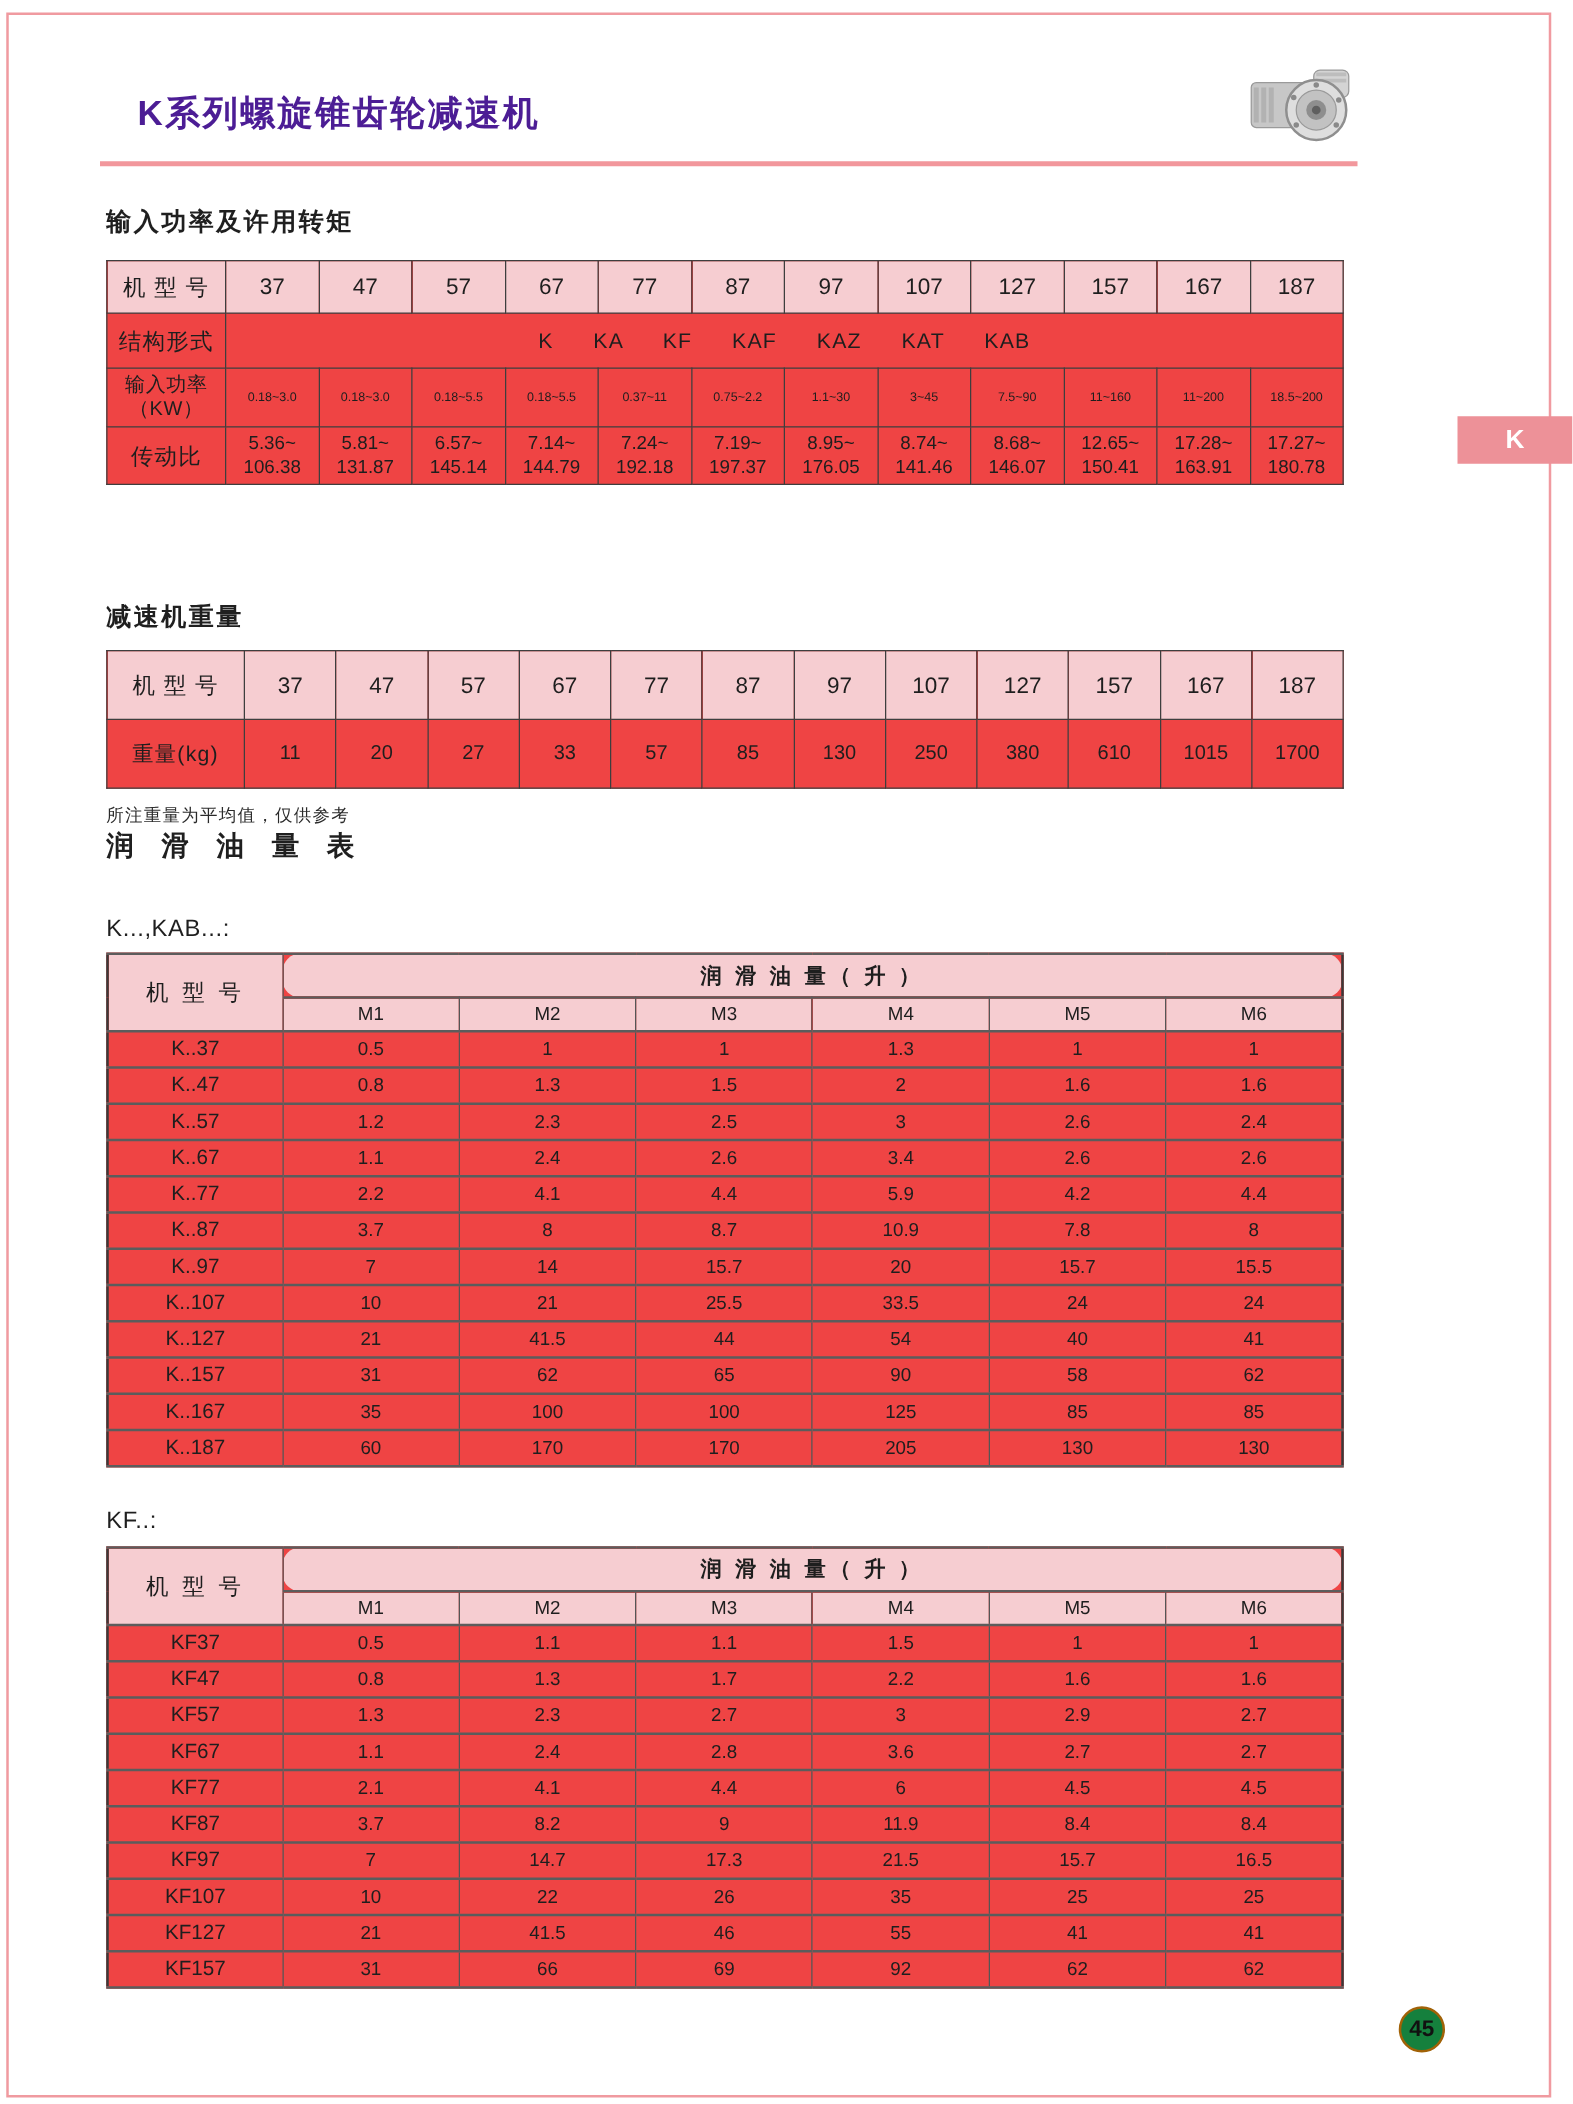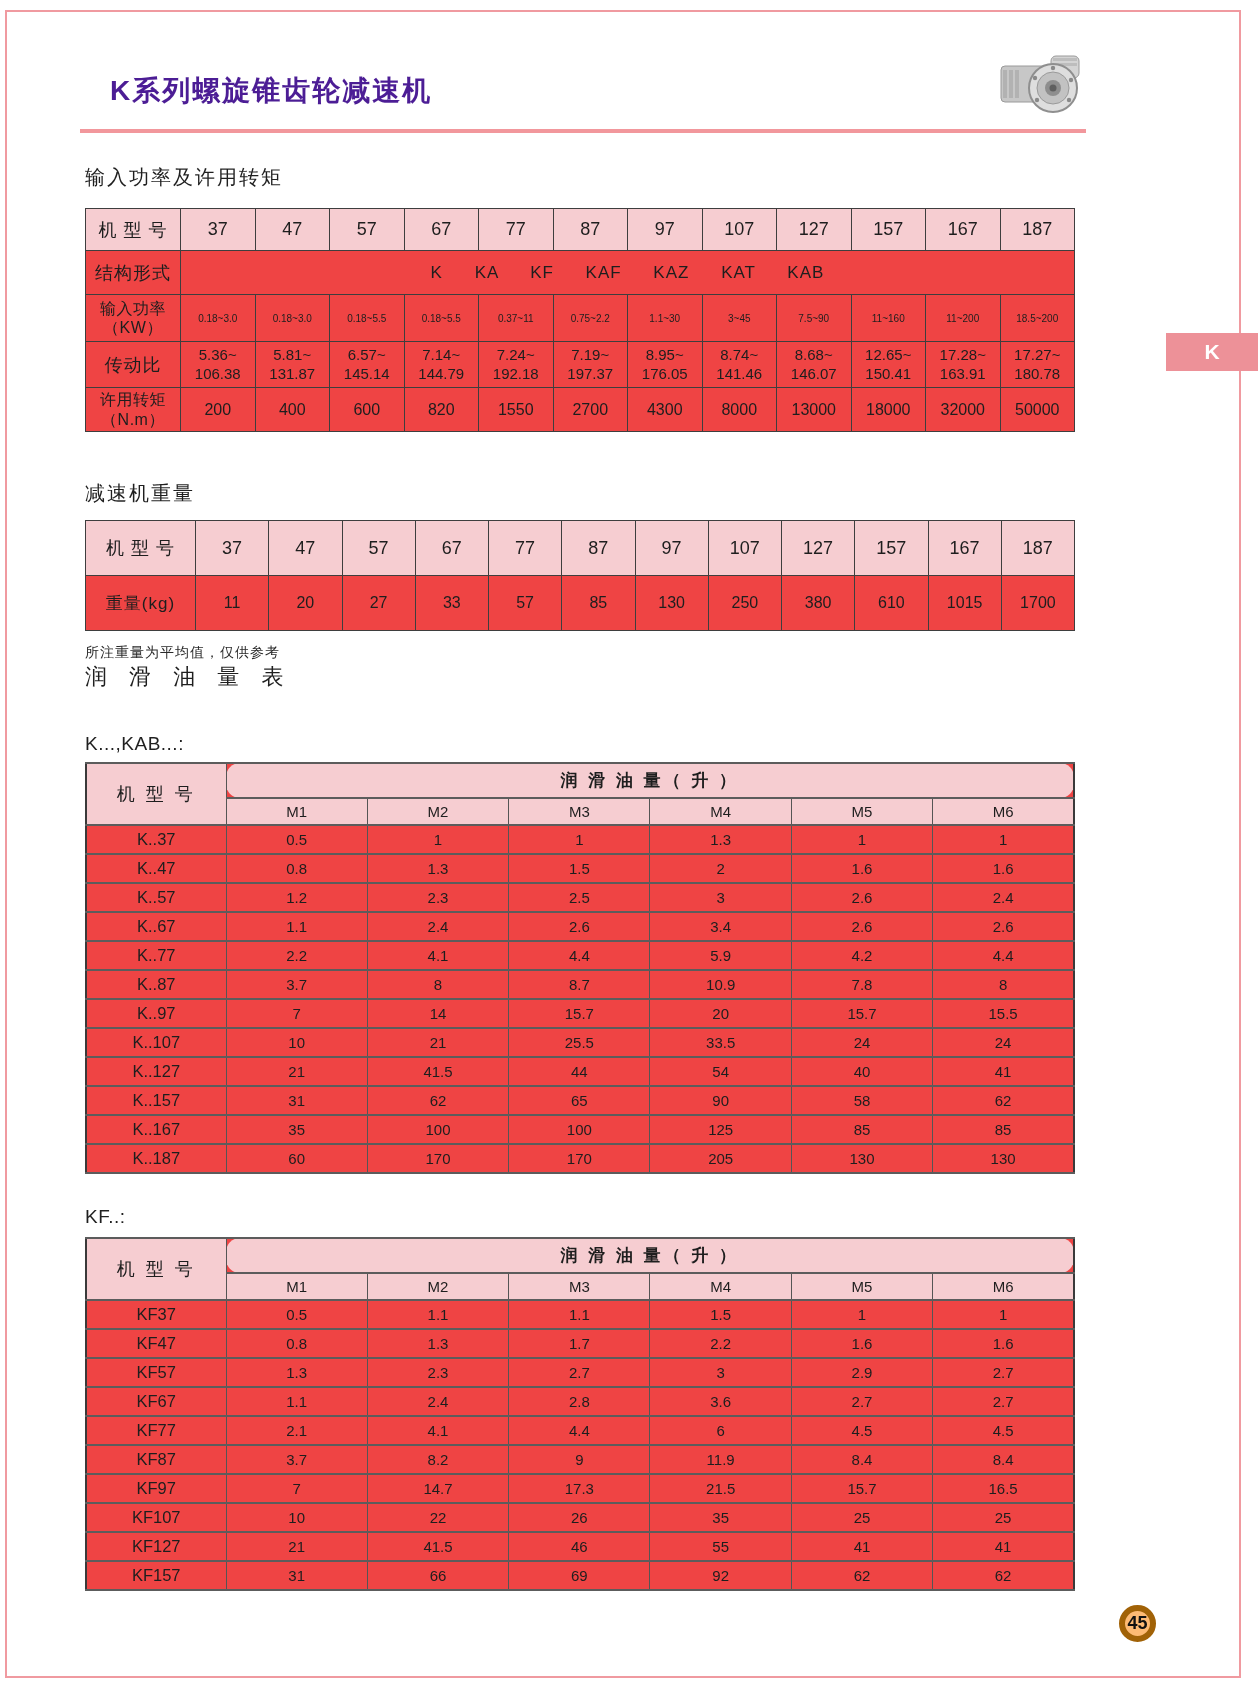--- a/index.html
+++ b/index.html
@@ -11,21 +11,21 @@
   .page-border{position:absolute;left:5px;top:10px;width:1236px;height:1668px;
     border:2px solid #f09aa0;pointer-events:none;}
   
   .doc-title{position:absolute;left:110px;top:72px;font-size:28px;font-weight:600;
     letter-spacing:2px;color:#4c1d95;white-space:nowrap;}
   .title-rule{position:absolute;left:80px;top:129px;width:1006px;height:4px;background:#f2979c;}
   .gear-photo{position:absolute;left:995px;top:50px;width:90px;height:64px;}
   .side-tab{position:absolute;left:1166px;top:333px;width:92px;height:38px;background:#ed9198;
     color:#ffffff;font-size:21px;font-weight:700;display:flex;align-items:center;justify-content:center;z-index:5;}
   
-  .sec-h{position:absolute;font-size:20px;font-weight:400;color:#1f1f1f;letter-spacing:2px;white-space:nowrap;}
+  .sec-h{position:absolute;font-size:20px;font-weight:700;color:#1f1f1f;letter-spacing:2px;white-space:nowrap;}
   #sec-power{left:85px;top:164px;}
   #sec-weight{left:85px;top:480px;}
   #sec-lube{left:85px;top:662px;font-size:22px;letter-spacing:8px;}
   .note{position:absolute;left:85px;top:644px;font-size:14px;letter-spacing:1px;color:#2a2a2a;}
   .sub-lbl{position:absolute;font-size:19px;color:#1f1f1f;letter-spacing:0.5px;}
   #lbl-kkab{left:85px;top:733px;}
   #lbl-kf{left:85px;top:1206px;}
   
   table{border-collapse:collapse;table-layout:fixed;background:#ef4444;}
   td{text-align:center;vertical-align:middle;overflow:hidden;}
@@ -56,23 +56,23 @@
   #kf-table{left:85px;top:1237px;}
   .lube thead tr:nth-child(1){height:35px;}
   .lube thead tr:nth-child(2){height:27px;}
   .lube tbody tr{height:29px;}
   .mlbl{font-size:18px;letter-spacing:3px;}
   .oil{font-size:17px;font-weight:600;letter-spacing:3px;border-radius:14px;}
   .mcol{font-size:15px;}
   .lube tbody td{font-size:15px;}
   .lube tbody td.model-cell{font-size:16.5px;}
   
-  .page-num{position:absolute;left:1119px;top:1605px;width:37px;height:37px;border:6px solid #a16207;
+  .page-num{position:absolute;left:1119px;top:1605px;width:37px;height:37px;border:2px solid #a16207;
     border-radius:50%;display:flex;align-items:center;justify-content:center;
-    font-size:18px;font-weight:700;color:#111;background:#fdba74;}
+    font-size:18px;font-weight:700;color:#111;background:#15803d;}
 </style>
 </head>
 <body>
 
 <div class="page-border"></div>
 
 <div class="doc-title">K系列螺旋锥齿轮减速机</div>
 <div class="title-rule"></div>
 
 <div class="gear-photo">
@@ -162,38 +162,20 @@
         <td class="val-ratio">7.14~ 144.79</td>
         <td class="val-ratio">7.24~ 192.18</td>
         <td class="val-ratio">7.19~ 197.37</td>
         <td class="val-ratio">8.95~ 176.05</td>
         <td class="val-ratio">8.74~ 141.46</td>
         <td class="val-ratio">8.68~ 146.07</td>
         <td class="val-ratio">12.65~ 150.41</td>
         <td class="val-ratio">17.28~ 163.91</td>
         <td class="val-ratio">17.27~ 180.78</td>
       </tr>
-    <tr>
-      <td class="lbl2">
-        <div>许用转矩</div>
-        <div>（N.m）</div>
-      </td>
-    <td class="val">200</td>
-        <td class="val">400</td>
-        <td class="val">600</td>
-        <td class="val">820</td>
-        <td class="val">1550</td>
-        <td class="val">2700</td>
-        <td class="val">4300</td>
-        <td class="val">8000</td>
-        <td class="val">13000</td>
-        <td class="val">18000</td>
-        <td class="val">32000</td>
-        <td class="val">50000</td>
-      </tr>
   </tbody>
 </table>
 
 <div class="sec-h" id="sec-weight">减速机重量</div>
 
 <table class="ptable" id="weight-table">
   <colgroup>
     <col style="width:110px">
       <col>
       <col>

